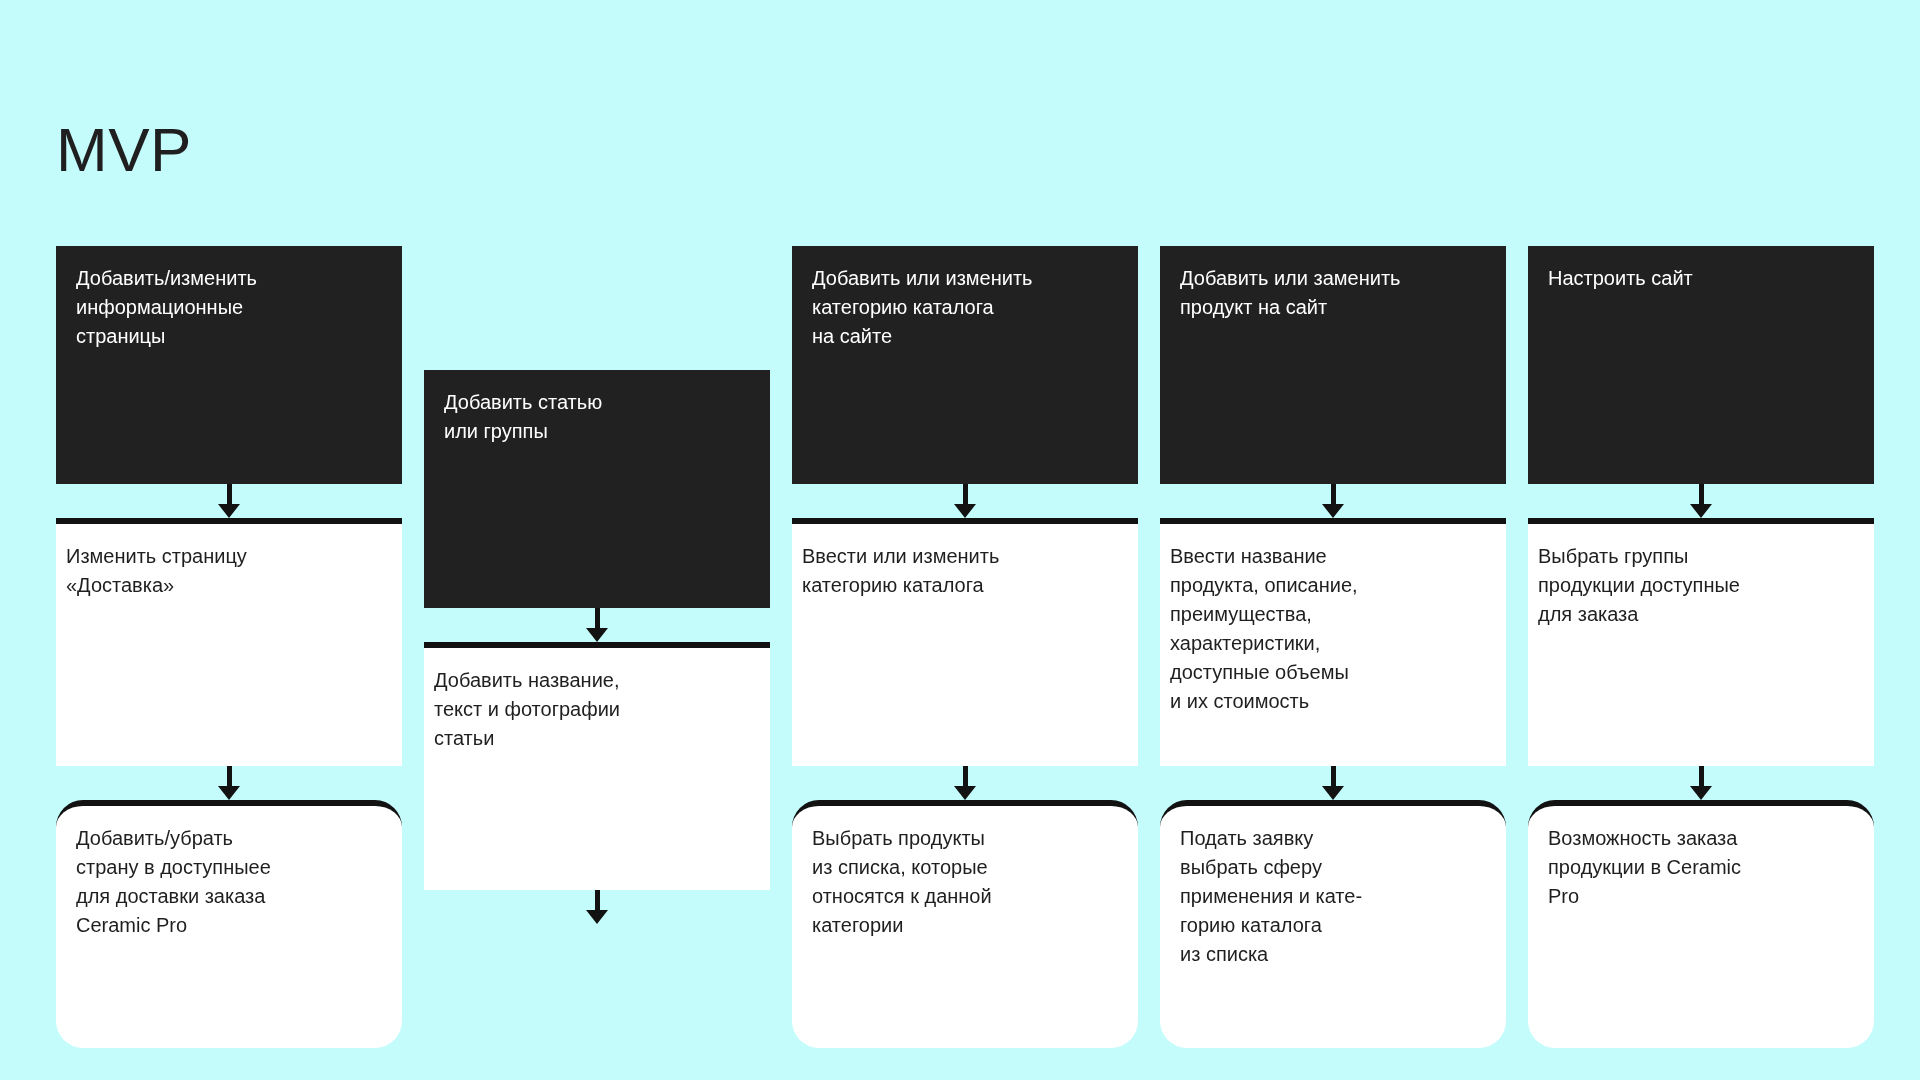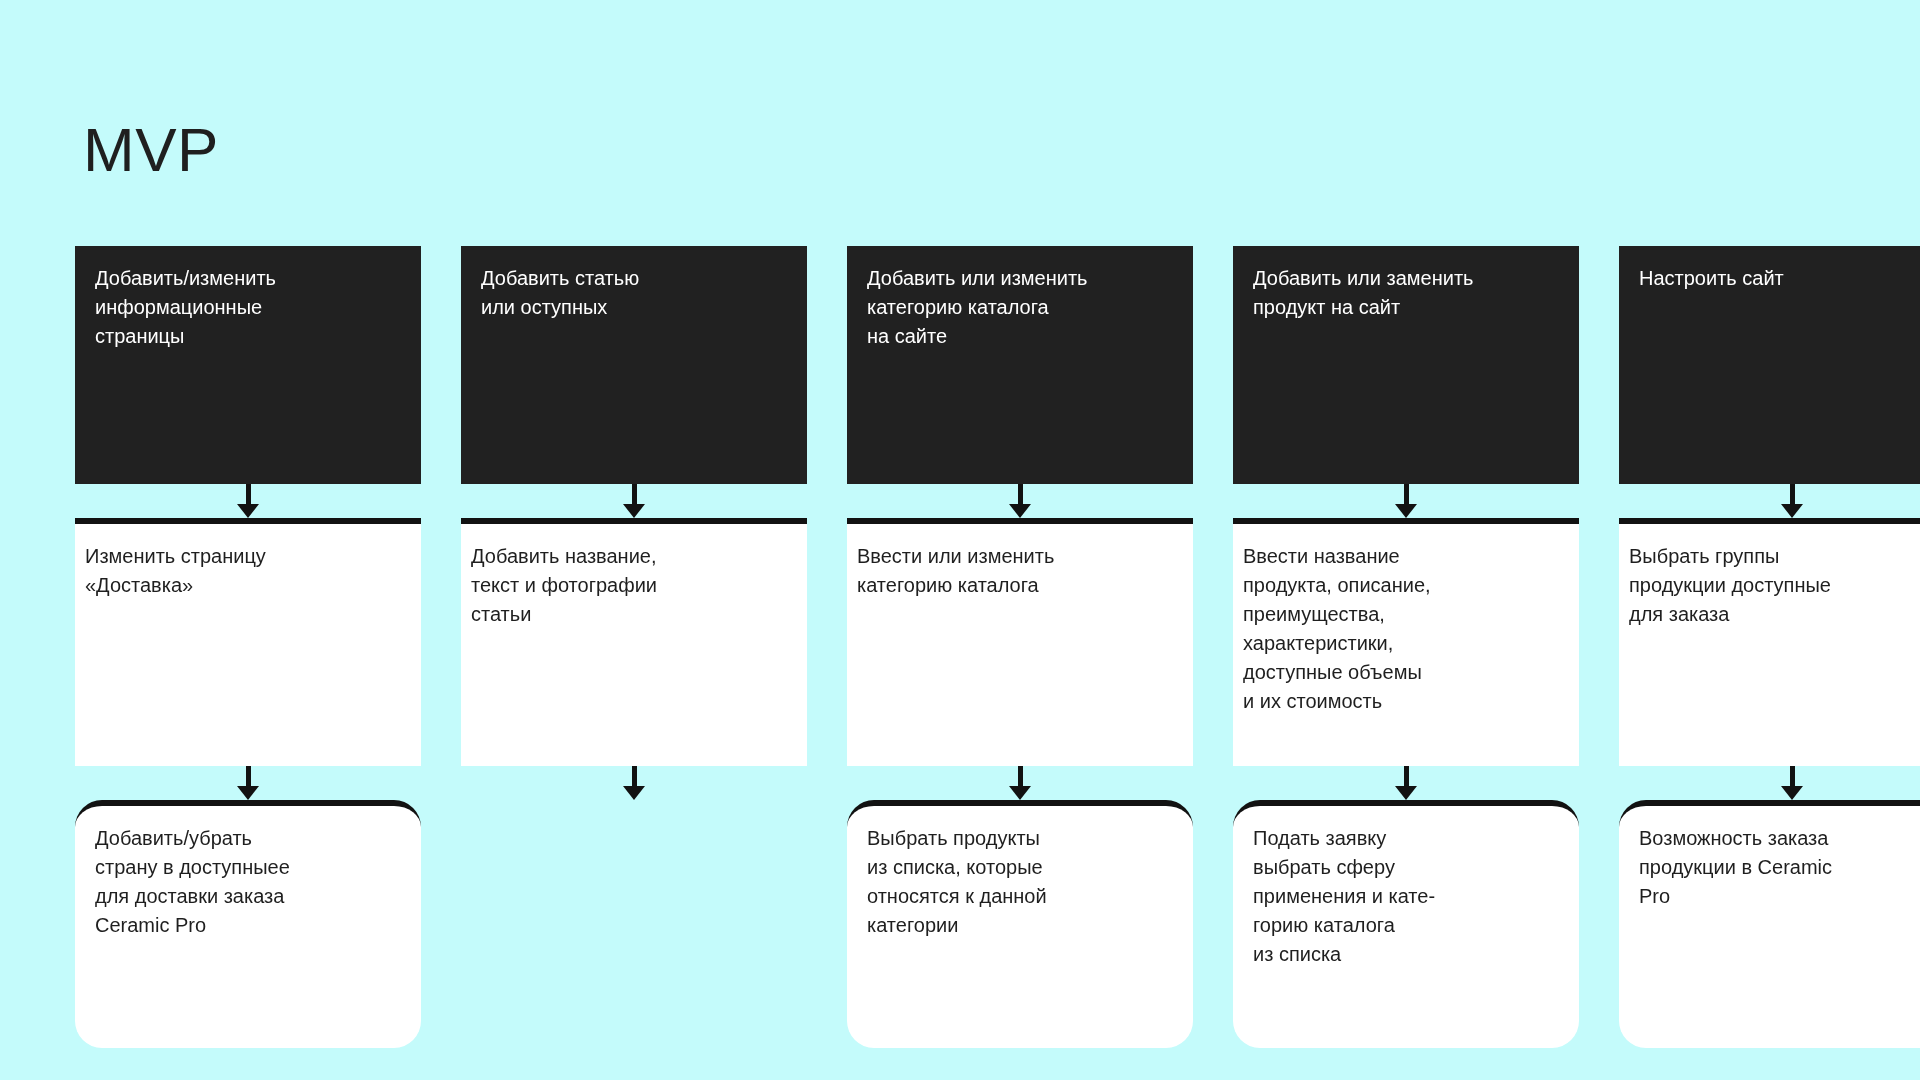--- a/index.html
+++ b/index.html
@@ -15,43 +15,43 @@
     background: #C4FBFB;
     font-family: "Liberation Sans", "DejaVu Sans", sans-serif;
     -webkit-font-smoothing: antialiased;
   }
 
   .canvas {
     position: relative;
     width: 1754px;
     height: 1080px;
     background: #C4FBFB;
-    margin-left: 27px;
   }
 
   
   .page-title {
     position: absolute;
     left: 56px;
     top: 114px;
     font-size: 62px;
     line-height: 72px;
     font-weight: 400;
     color: #1F1F1F;
     letter-spacing: 0.5px;
   }
 
   
   .board {
     position: absolute;
-    left: 48px;
+    left: 56px;
     top: 246px;
     width: 1812px;
     display: flex;
-    gap: 40px;
+    gap: 22px;
+    align-items: center;
   }
 
   .column {
     width: 346px;
     flex: 0 0 346px;
     display: flex;
     flex-direction: column;
   }
 
   
@@ -142,21 +142,21 @@
         <div class="card-text">Добавить/убрать
 страну в доступныее
 для доставки заказа
 Ceramic Pro</div>
       </div>
     </div>
 
     <div class="column">
       <div class="card card-head">
         <div class="card-text">Добавить статью
-или оступных</div>
+или группы</div>
       </div>
       <div class="connector">
         <span class="shaft"></span>
         <span class="head"></span>
       </div>
       <div class="card card-body tall-mid">
         <div class="card-text">Добавить название,
 текст и фотографии
 статьи</div>
       </div>

